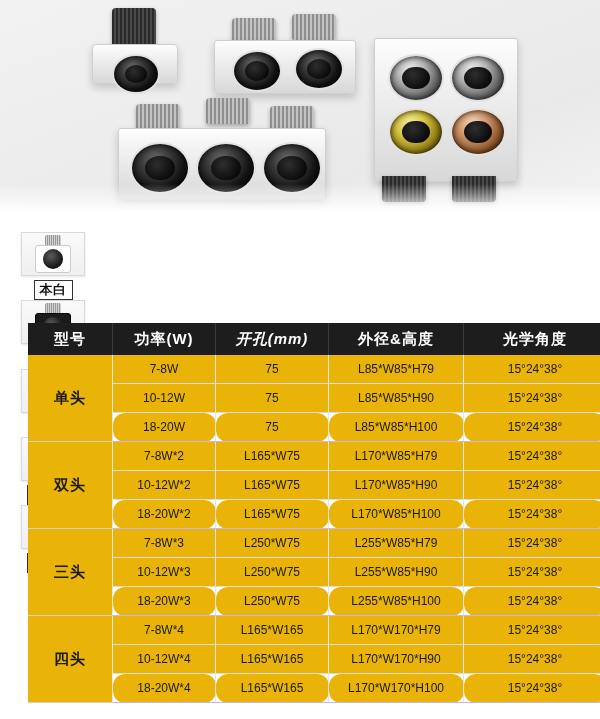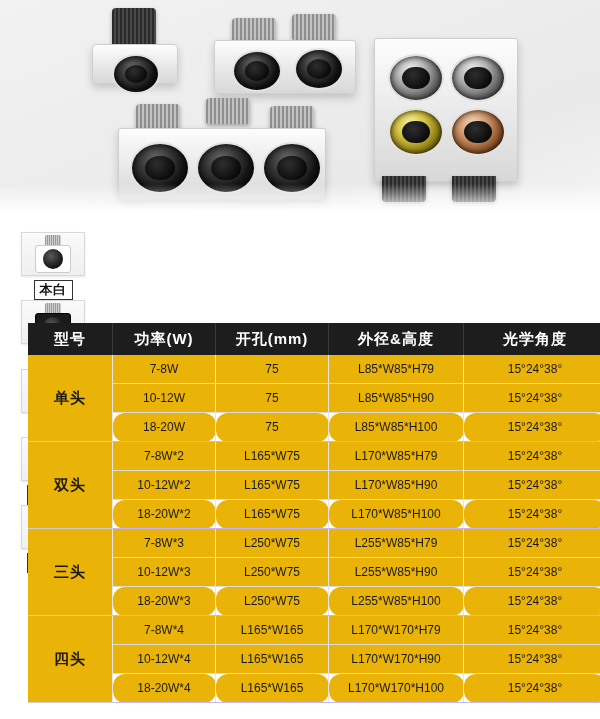--- a/index.html
+++ b/index.html
@@ -177,21 +177,21 @@
   tbody td.group {
     font-size: 15px;
     font-weight: bold;
     border-right: 1px solid #e6e6e6;
     border-bottom: 1px solid #cfcfcf;
     letter-spacing: 1px;
   }
   tbody tr.group-end td { border-bottom: 1px solid #c4b5fd; border-radius: 12px; }
   .col-model { width: 82px; }
   .col-power { width: 100px; }
-  .col-cutout { width: 110px; }
+  .col-cutout { width: 110px; font-style: italic; }
   .col-dim { width: 132px; }
   .col-angle { width: 140px; }
 </style>
 </head>
 <body>
 
 <div class="hero">
 
   <div class="fixture heatsink" style="left:112px; top:8px; width:44px; height:40px;"></div>
   <div class="fixture body-white" style="left:92px; top:44px; width:84px; height:38px; border-radius:4px;"></div>

